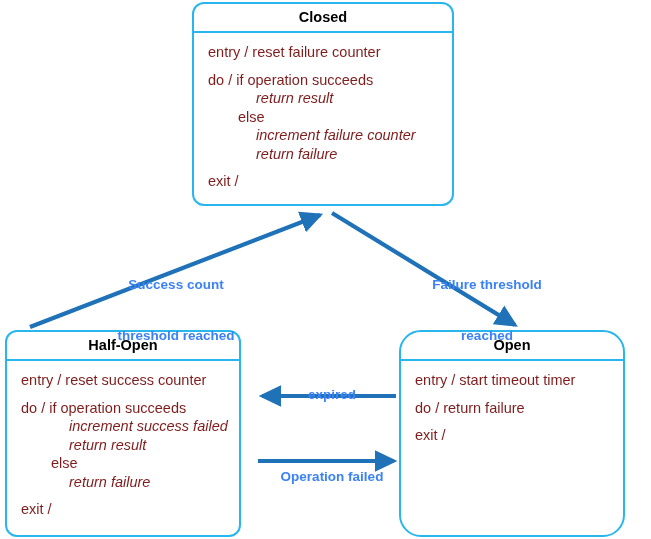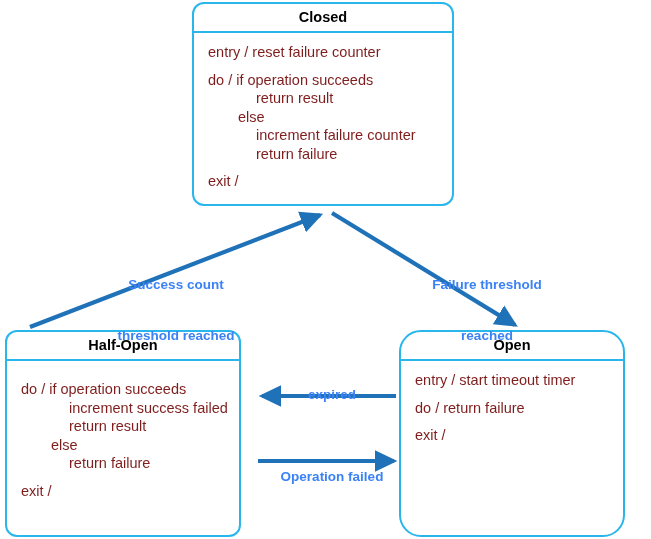--- a/index.html
+++ b/index.html
@@ -56,21 +56,21 @@
     line-height: 18.5px;
   }
   .line {
     white-space: pre;
     padding-left: 14px;
   }
   .line.blank {
     height: 9px;
     line-height: 9px;
   }
-  .ind-1 { padding-left: 62px; }
+  .ind-1 { padding-left: 62px; font-style: italic; }
   .ind-2 { padding-left: 44px; }
 
   
   #box-closed {
     left: 192px; top: 2px;
     width: 262px; height: 204px;
   }
   #box-half-open {
     left: 5px; top: 330px;
     width: 236px; height: 207px;
@@ -127,20 +127,21 @@
       <div class="line ind-1">increment failure counter</div>
       <div class="line ind-1">return failure</div>
       <div class="line blank"></div>
       <div class="line">exit /</div>
     </div>
   </div>
 
   <div class="state-box" id="box-half-open">
     <div class="state-title">Half-Open</div>
     <div class="state-body">
+      <div class="line">entry / reset success counter</div>
       <div class="line blank"></div>
       <div class="line">do / if operation succeeds</div>
       <div class="line ind-1">increment success failed</div>
       <div class="line ind-1">return result</div>
       <div class="line ind-2">else</div>
       <div class="line ind-1">return failure</div>
       <div class="line blank"></div>
       <div class="line">exit /</div>
     </div>
   </div>

